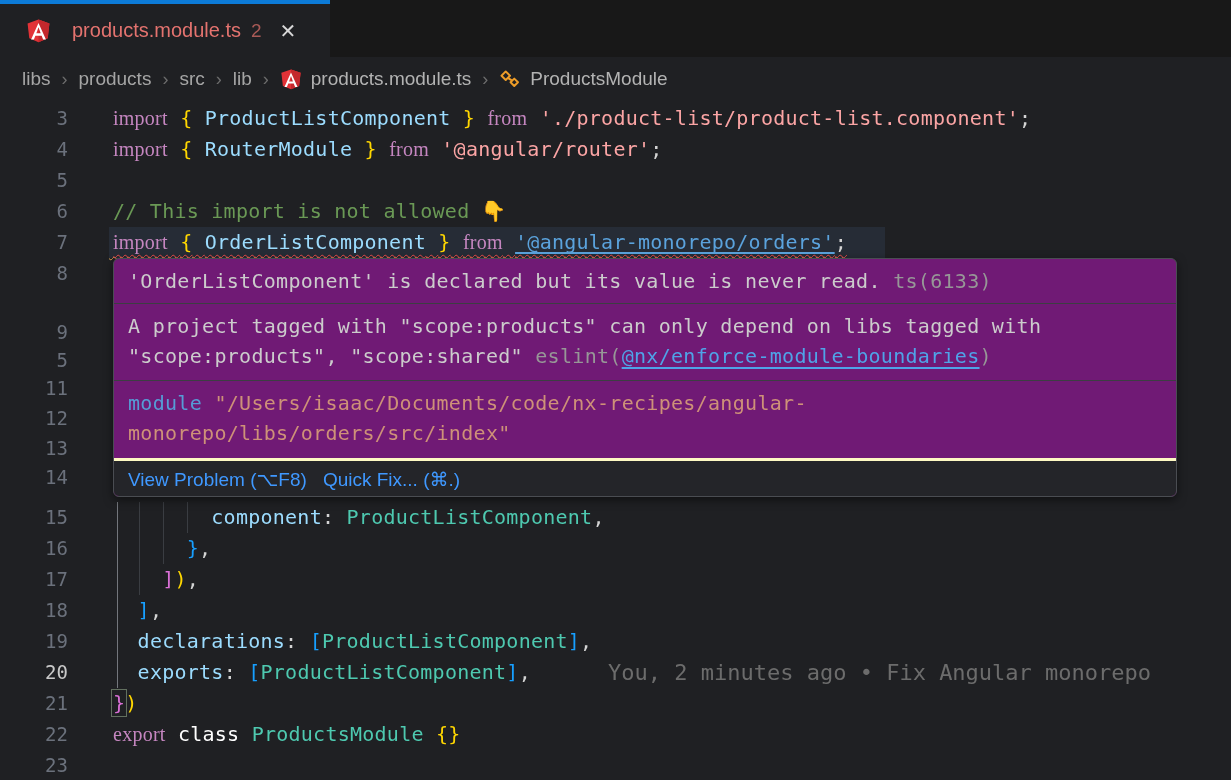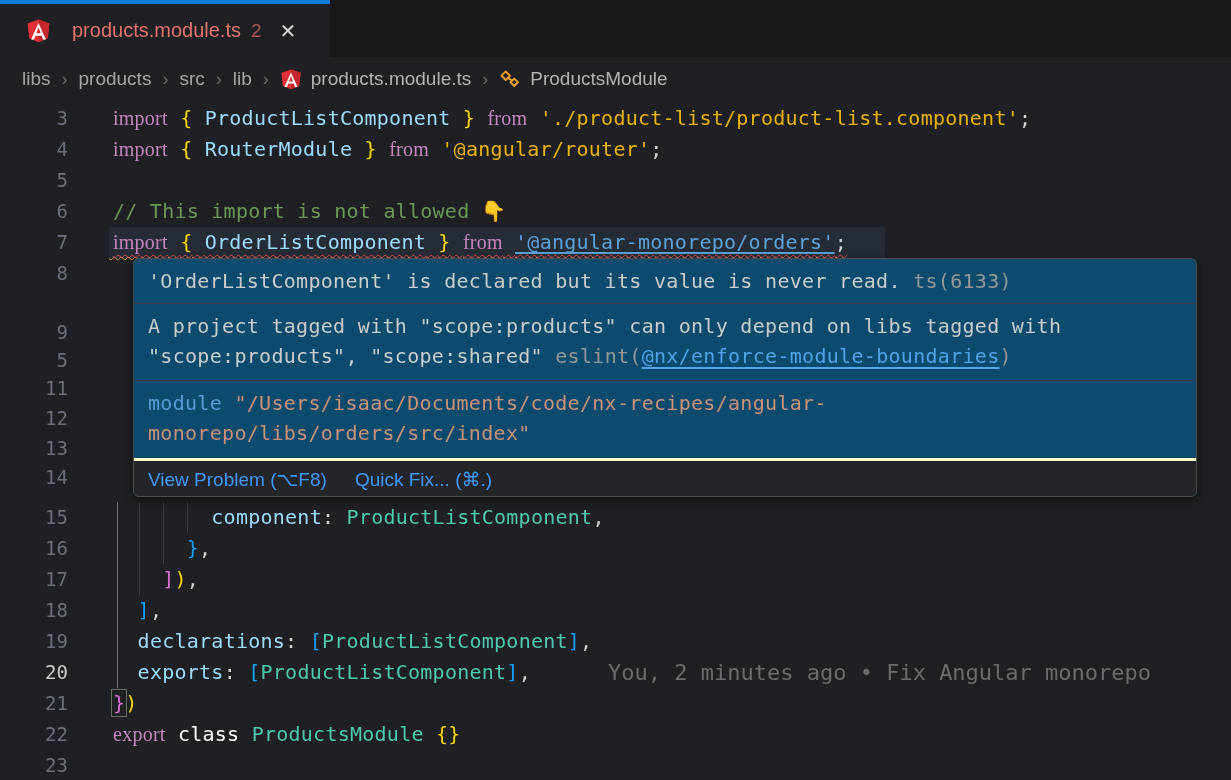--- a/index.html
+++ b/index.html
@@ -27,48 +27,48 @@
   .editor { position:absolute; left:0; top:101px; width:1231px; height:679px; background:#1f2023; }
   #code-area { position:absolute; left:0; top:-101px; width:1231px; height:780px; }
   .row { position:absolute; left:0; width:1231px; height:31px; }
   .num { position:absolute; left:0; top:0; width:68px; text-align:right; color:#6b717c;
     font-family:"DejaVu Sans Mono", monospace; font-size:19px; line-height:31px; }
   .num.on { color:#c9c9c9; }
   .code { position:absolute; left:113px; top:0; white-space:pre; line-height:31px;
     font-family:"DejaVu Sans Mono", monospace; font-size:20px; letter-spacing:.25px; color:#cccccc;
     text-decoration-skip-ink:none; }
   .k{color:#C586C0;font-family:Liberation Serif, serif;} .K{color:#ffffff;} .v{color:#9CDCFE;} .c{color:#4EC9B0;}
-  .s{color:#eab308;} .m{color:#6A9955;} .p{color:#d4d4d4;}
+  .s{color:#fca5a5;} .m{color:#6A9955;} .p{color:#d4d4d4;}
   .g{color:#FFD700;} .o{color:#DA70D6;} .u{color:#179FFF;}
   .l{color:#5ba3dd; text-decoration:underline; text-underline-offset:3px; cursor:pointer;}
   .match{ outline:1px solid #62705f; outline-offset:1px; }
   .row.err::before { content:""; position:absolute; left:109px; top:0; width:776px; height:31px;
     background:#262c36; }
   .row.err .code.main { text-decoration:underline wavy #f14c4c 1.3px; text-underline-offset:5px; }
   .code.dup { margin-left:-4px; text-decoration:underline wavy #d2a254 1.3px; text-underline-offset:7px; }
   .code.dup span, .code.dup { color:transparent !important; }
   .blame { position:absolute; left:608px; top:0; line-height:31px; color:#6c6c6c;
     font-family:"DejaVu Sans Mono", monospace; font-size:22px; }
   .guide { position:absolute; width:1px; background:#3a3d42; }
   .guide.bright { background:#73767c; }
 
   
   .hover { position:absolute; left:113px; top:258px; width:1064px; height:239px;
-    background:#0c4a6e; border:1px solid #4a4d52; border-radius:6px;
+    background:#701a75; border:1px solid #4a4d52; border-radius:6px;
     box-shadow:0 3px 10px rgba(0,0,0,.5); z-index:5; overflow:hidden;
-    font-family:"DejaVu Sans Mono", monospace; font-size:20px; letter-spacing:.3px; color:#cccccc;margin-left:20px; }
+    font-family:"DejaVu Sans Mono", monospace; font-size:20px; letter-spacing:.3px; color:#cccccc; }
   .hv-sec { padding:7px 12px 0 14px; line-height:30px; white-space:pre-wrap; overflow-wrap:break-word; }
   .hv-1 { height:45px; border-bottom:1px solid #3c3e42; }
   .hv-2 { height:77px; border-bottom:1px solid #3c3e42; }
   .hv-3 { height:80px; border-bottom:3px solid #fef9c3; }
   .hv-dim { color:#979797; }
   .hv-link { color:#4fa3e8; text-decoration:underline; text-underline-offset:4px; cursor:pointer; }
   .hv-kw { color:#569CD6; }
   .hv-str { color:#CE9178; }
-  .hv-actions { height:36px; background:#242529; display:flex; align-items:center; gap:28px;
+  .hv-actions { height:36px; background:#242529; display:flex; align-items:center; gap:16px;
     padding:0 14px; font-family:"Liberation Sans", sans-serif; font-size:19px; letter-spacing:0; }
   .hv-action { color:#3f98ff; cursor:pointer; }
 </style>
 </head>
 <body>
 
 <div class="tabbar">
   <div class="tab">
     <span class="bc-icon">
       <svg width="25" height="25" viewBox="0 0 32 32">

